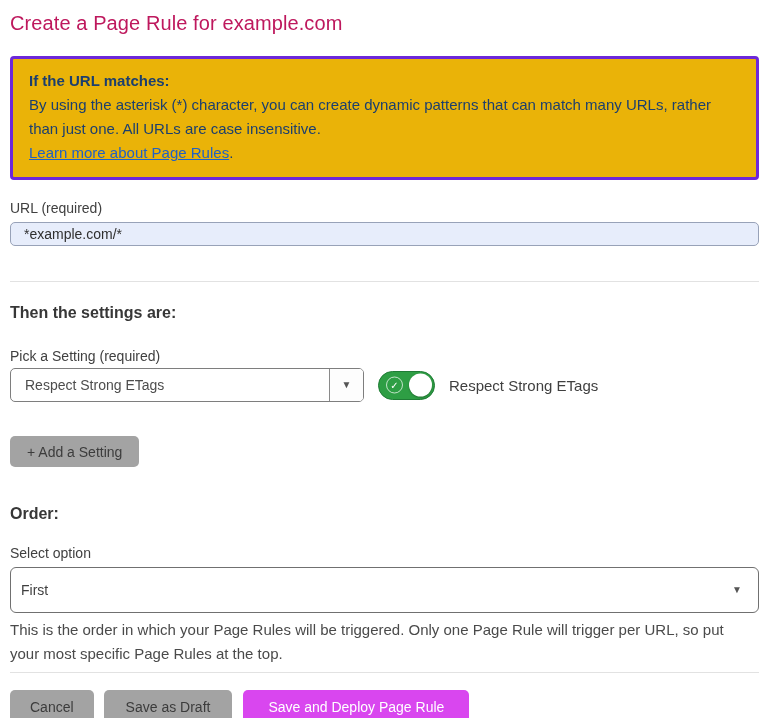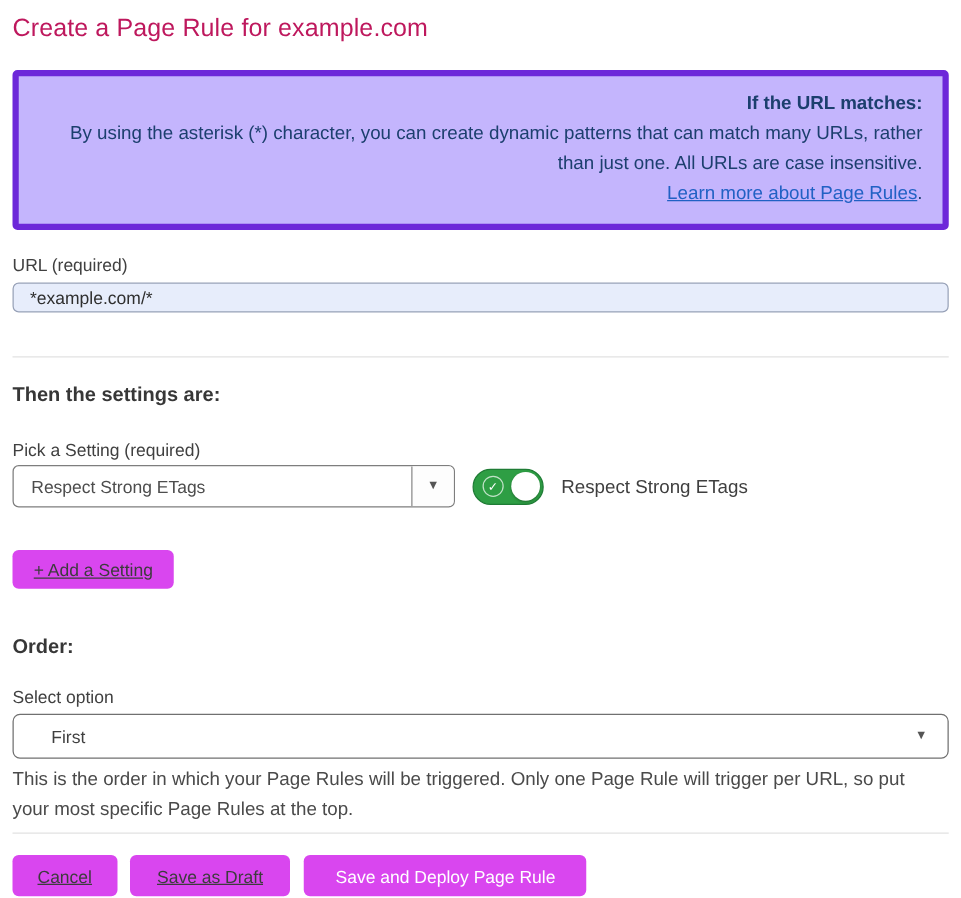--- a/index.html
+++ b/index.html
@@ -3,23 +3,23 @@
 <meta charset="utf-8">
 <style>
   * { margin:0; padding:0; box-sizing:border-box; }
   html,body { width:769px; height:718px; background:#ffffff; }
   body { font-family:"Liberation Sans", sans-serif; color:#3b3b3b; }
   .page { padding:12px 10px 0 10px; }
 
   h1.page-title { font-size:20px; font-weight:normal; color:#be185d; letter-spacing:.1px; margin-bottom:21px; }
 
   .info-box {
-    background:#c4b5fd; border:5px solid #6d28d9; border-radius:4px;
+    background:#eab308; border:3px solid #6d28d9; border-radius:4px;
     padding:10px 16px 12px 16px; margin-bottom:20px;
-    color:#1c3f6e; font-size:15px; line-height:24px;text-align:right;
+    color:#1c3f6e; font-size:15px; line-height:24px;
   }
   .info-box .info-heading { font-weight:bold; font-size:15px; }
   .info-box a.info-link { color:#2161c4; text-decoration:underline; cursor:pointer; }
 
   .field-label { font-size:14px; color:#404040; margin-bottom:6px; display:block; }
 
   .url-input {
     width:100%; height:24px; background:#e7edfb; border:1px solid #98a2b8;
     border-radius:5px; padding:0 13px; font-size:14px; color:#2f2f2f;
     font-family:"Liberation Sans", sans-serif; outline:none; display:block;
@@ -60,29 +60,29 @@
     width:23px; height:23px; background:#ffffff; border-radius:50%;
     box-shadow:0 1px 2px rgba(0,0,0,.3);
   }
   .toggle-label { margin-left:14px; font-size:15px; color:#3f3f3f; }
 
   .btn {
     display:inline-flex; align-items:center; justify-content:center;
     height:32px; border:none; border-radius:5px; font-size:14px;
     font-family:"Liberation Sans", sans-serif; cursor:pointer;
   }
-  .btn-gray { background:#d946ef; color:#3c3c3c;text-decoration:underline; }
+  .btn-gray { background:#a3a3a3; color:#3c3c3c; }
   .btn-add { margin-top:34px; padding:0 17px; height:31px; }
 
   .order-heading { margin-top:38px; }
   .select-label { margin-top:22px; margin-bottom:6px; }
 
   .order-select {
-    width:100%; height:36px; border:1px solid #707070; border-radius:6px;
-    display:flex; align-items:center; padding:0 30px; cursor:pointer;
+    width:100%; height:46px; border:1px solid #707070; border-radius:6px;
+    display:flex; align-items:center; padding:0 10px; cursor:pointer;
     font-size:14px; color:#3f3f3f; position:relative; background:#fff;
   }
   .order-select .chevron { position:absolute; right:16px; }
 
   .help-text { margin-top:5px; font-size:15px; line-height:24px; color:#4a4a4a; max-width:745px; }
 
   .actions { display:flex; align-items:flex-end; margin-top:17px; }
   .actions .btn { height:33px; }
   .btn-cancel { padding:0 20px; }
   .btn-draft { padding:16px 22px; margin-left:10px; }

